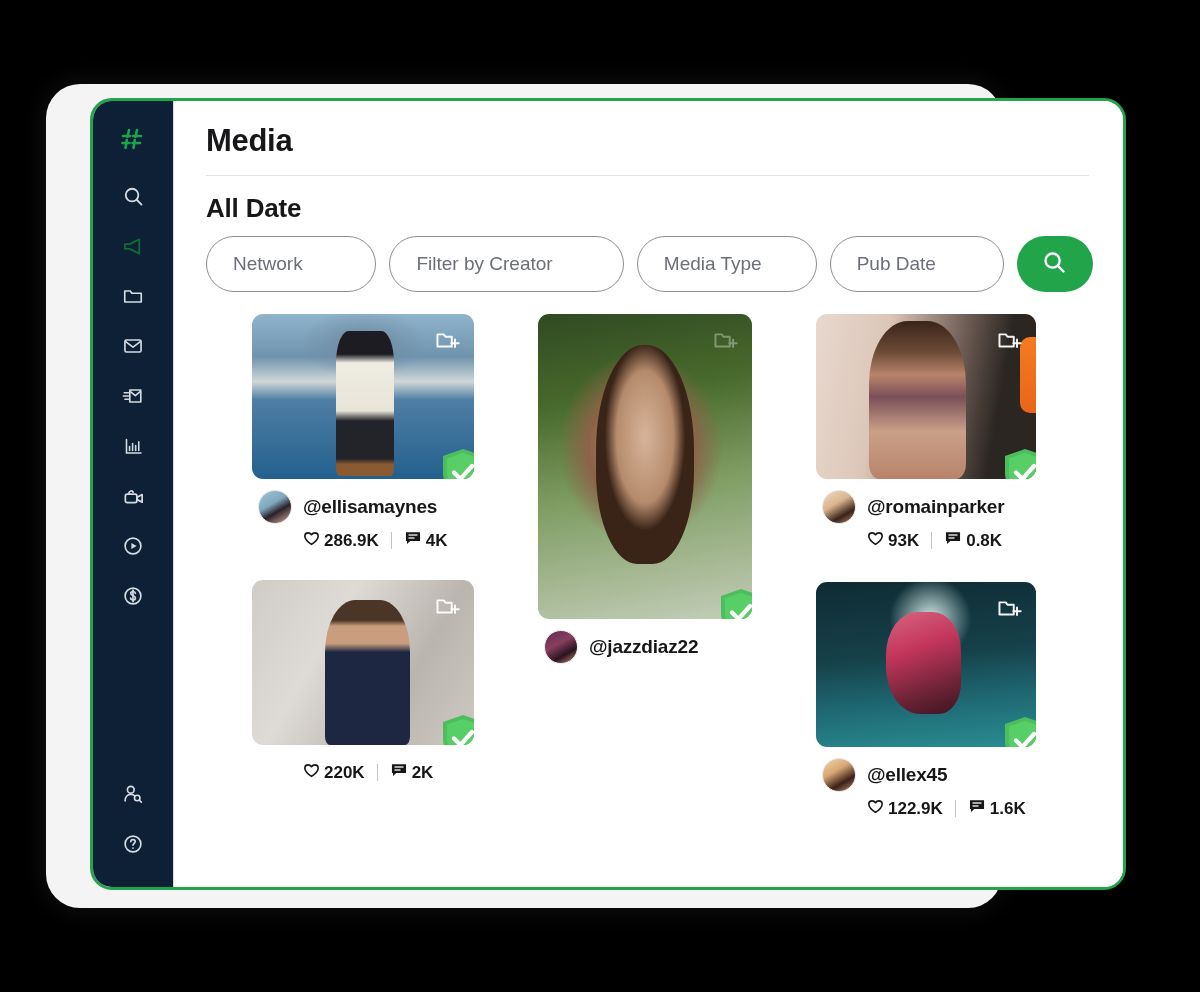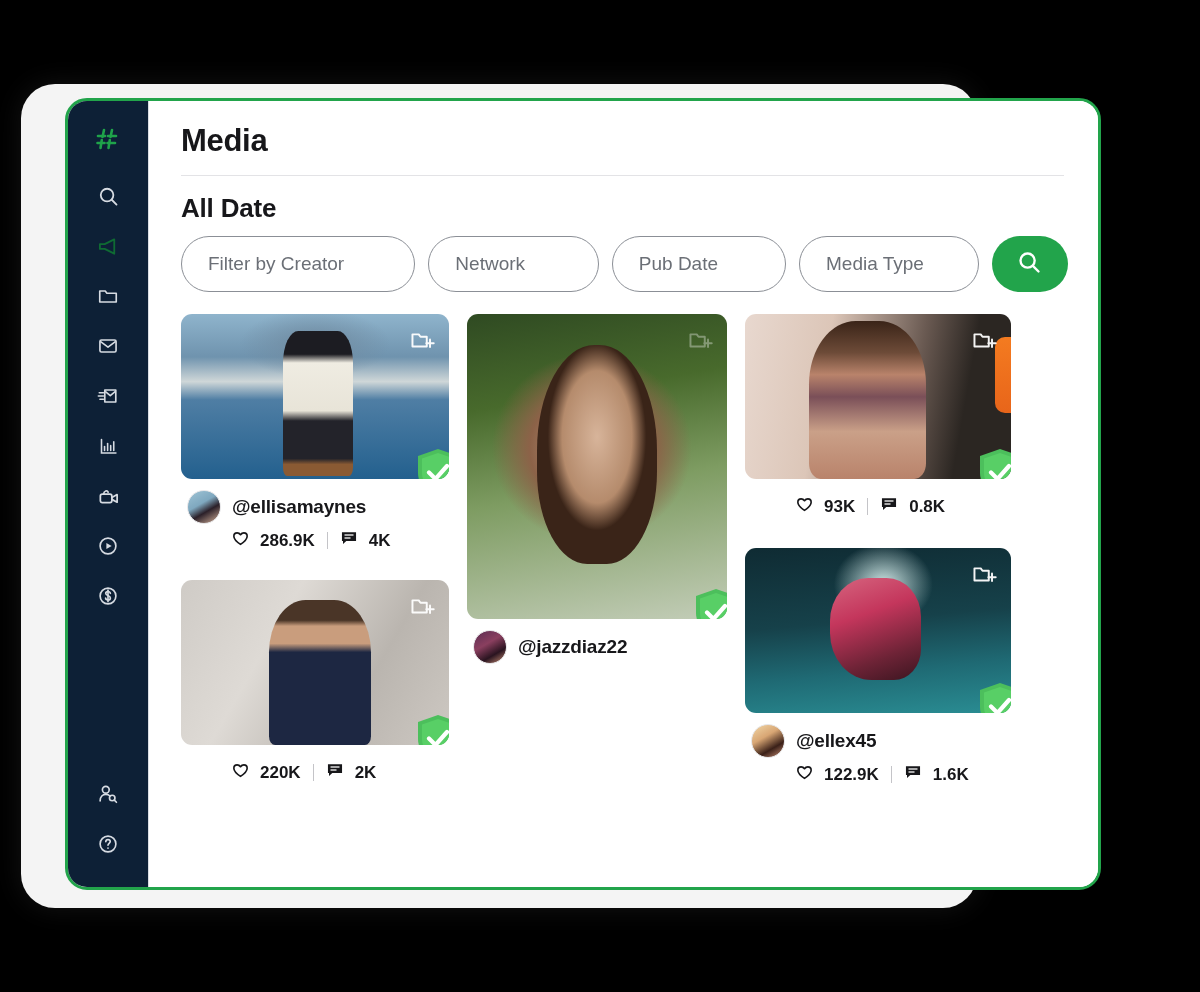--- a/index.html
+++ b/index.html
@@ -8,21 +8,21 @@
     width: 1200px;
     height: 992px;
     background: #000000;
     font-family: "Liberation Sans", sans-serif;
     overflow: hidden;
   }
 
   
   #device-frame {
     position: absolute;
-    left: 21px;
+    left: 46px;
     top: 84px;
     width: 956px;
     height: 824px;
     background: #f4f4f4;
     border-radius: 34px;
     box-shadow: 0 0 28px rgba(255,255,255,0.08);
   }
 
   #app-window {
     position: absolute;
@@ -133,21 +133,21 @@
   #card-grid {
     position: relative;
     display: flex;
     gap: 18px;
   }
   .grid-col { display: flex; flex-direction: column; }
   #col-left  { width: 268px; gap: 28px; }
   #col-mid   { width: 260px; }
   #col-right { width: 266px; gap: 30px; }
 
-  .media-card { position: relative; }
+  .media-card { position: relative; margin-left: 46px; }
   .card-thumb {
     position: relative;
     border-radius: 11px;
     overflow: hidden;
   }
   .thumb-wide { width: 100%; height: 165px; }
   .thumb-tall { width: 100%; height: 305px; }
 
   .folder-add-icon {
     position: absolute;
@@ -192,21 +192,21 @@
   .stats-row {
     display: flex;
     align-items: center;
     gap: 9px;
     margin-top: 5px;
     padding-left: 45px;
     font-size: 17px;
     font-weight: bold;
     color: #17171a;
   }
-  .stat { display: flex; align-items: center; gap: 11px; }
+  .stat { display: flex; align-items: center; gap: 4px; }
   .stat-divider {
     width: 1px;
     height: 17px;
     background: #c4c4c8;
     margin: 0 3px;
   }
 
   
   .ph { width: 100%; height: 100%; position: relative; }
   .ph-ellisa {
@@ -378,24 +378,24 @@
       </div>
     </nav>
 
     <main id="main">
 
       <h1 id="page-title">Media</h1>
       <div id="title-divider"></div>
       <h2 id="section-title">All Date</h2>
 
       <div id="filter-bar">
+        <div class="filter-pill" id="pill-network">Network</div>
         <div class="filter-pill" id="pill-creator">Filter by Creator</div>
-        <div class="filter-pill" id="pill-network">Network</div>
+        <div class="filter-pill" id="pill-mediatype">Media Type</div>
         <div class="filter-pill" id="pill-pubdate">Pub Date</div>
-        <div class="filter-pill" id="pill-mediatype">Media Type</div>
         <button id="search-button">
           <span>
             <svg width="27" height="27" viewBox="0 0 24 24" fill="none" stroke="#ffffff" stroke-width="2.1" stroke-linecap="round">
               <circle cx="10.3" cy="10.3" r="6.3"></circle>
                 <line x1="15" y1="15" x2="20" y2="20"></line>
             </svg>
           </span>
         </button>
       </div>
 
@@ -538,20 +538,24 @@
               </span>
               <span class="verified-badge">
                 <svg width="46" height="50" viewBox="0 0 46 50">
                   <path d="M23 2 L43 9 L43 26 C43 38 34 45 23 48 C12 45 3 38 3 26 L3 9 Z" fill="#4cbf5c"></path>
                   <path d="M23 6 L39 11.5 L39 26 C39 36 31.5 41.8 23 44.4 C14.5 41.8 7 36 7 26 L7 11.5 Z" fill="#58cf66"></path>
                   <path d="M14 25.5 L20.5 32 L32 19" fill="none" stroke="#ffffff" stroke-width="4.2" stroke-linecap="round" stroke-linejoin="round"></path>
                 </svg>
               </span>
             </div>
             <div class="card-meta">
+              <div class="meta-row">
+                <span class="avatar av-romain"></span>
+                <span class="handle">@romainparker</span>
+              </div>
               <div class="stats-row">
                 <span class="stat">
                   <span>
                     <svg width="17" height="17" viewBox="0 0 24 24" fill="none" stroke="#17171a" stroke-width="2.3" stroke-linejoin="round">
                       <path d="M12 20.2 C5 15.6 2.6 12.2 2.6 8.8 C2.6 6 4.8 4 7.3 4 C9.2 4 10.9 5 12 6.7 C13.1 5 14.8 4 16.7 4 C19.2 4 21.4 6 21.4 8.8 C21.4 12.2 19 15.6 12 20.2 Z"></path>
                     </svg>
                   </span>
                   <span>93K</span>
                 </span>
                 <span class="stat-divider"></span>

